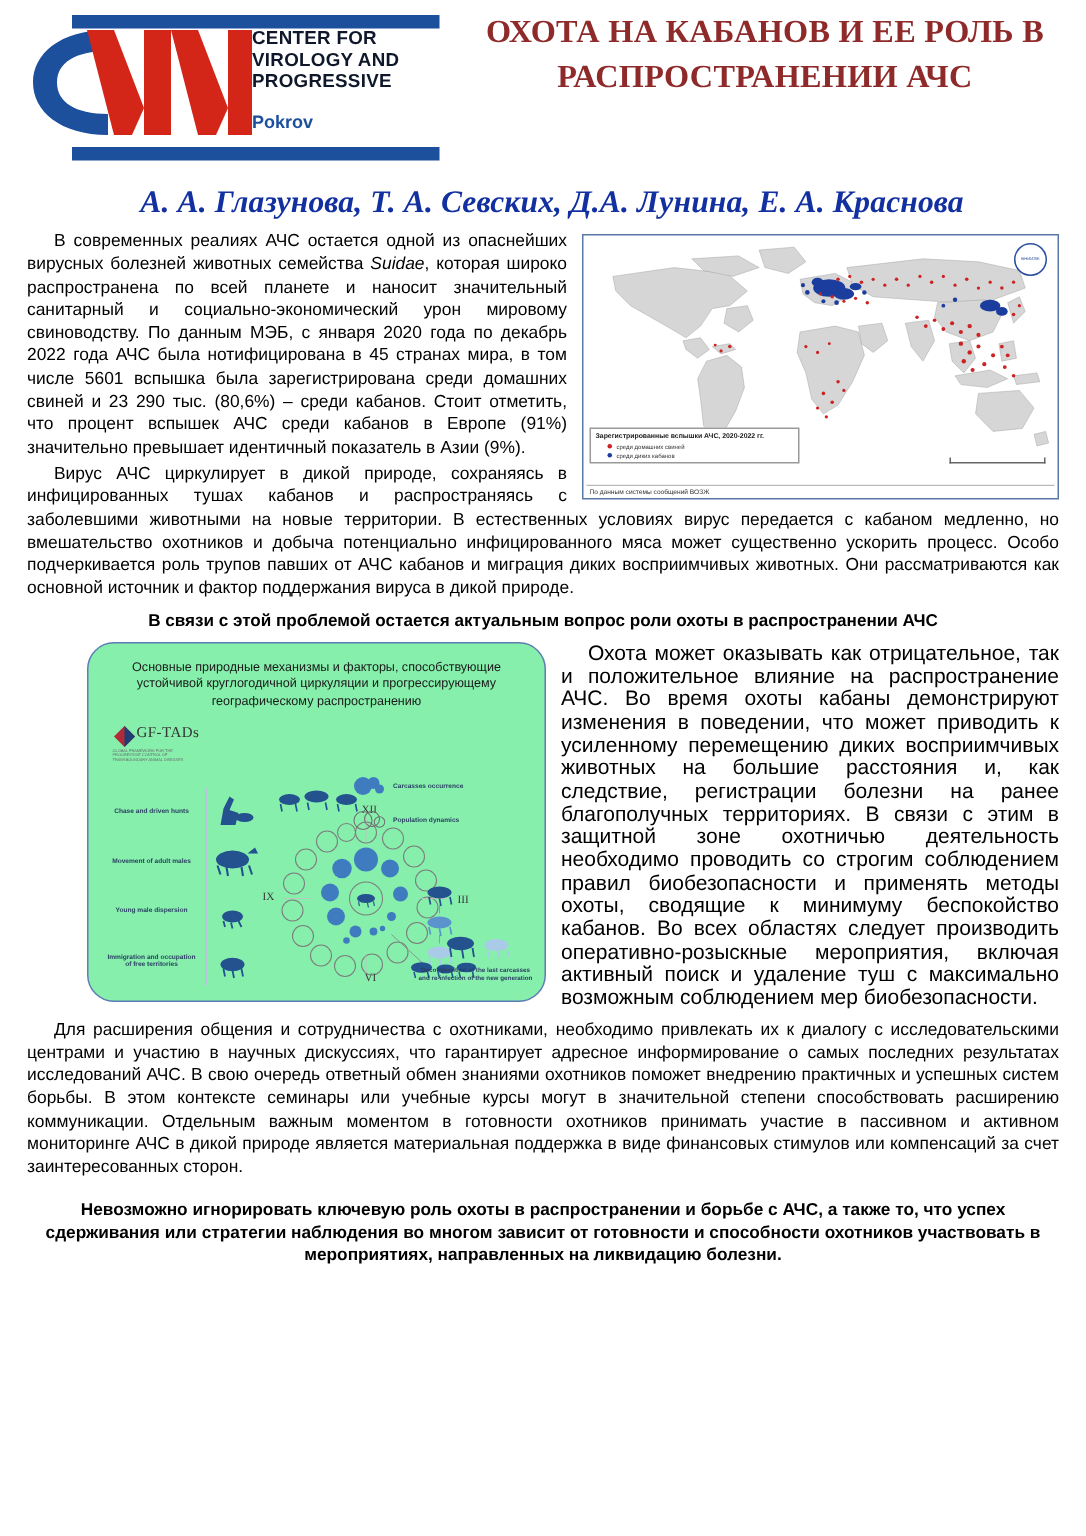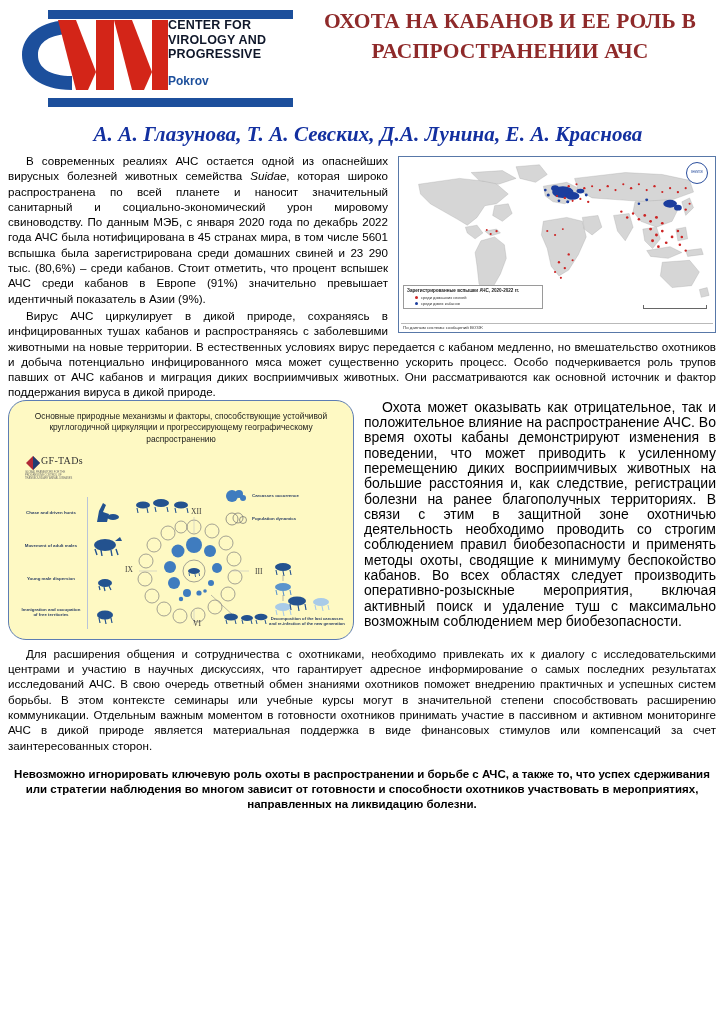--- a/index.html
+++ b/index.html
@@ -92,21 +92,21 @@
     color: #1330a0;
     font-family: "Liberation Serif", serif;
     font-style: italic;
     font-weight: bold;
     font-size: 21px;
     letter-spacing: 0.1px;
   }
 
   
   .content {
-    padding: 0 8px;
+    padding: 0 18px;
     box-sizing: border-box;
   }
   p.body {
     margin: 0 0 0 0;
     text-align: justify;
     font-size: 11.6px;
     line-height: 15.3px;
     text-indent: 18px;
   }
   p.body + p.body { margin-top: 2px; }
@@ -214,26 +214,27 @@
     display: flex;
     gap: 10px;
     align-items: flex-start;
   }
   .diagram-col { flex: 0 0 346px; }
   .mid-text-col { flex: 1; }
 
   .diagram-box {
     border: 1.6px solid #5d7db3;
     border-radius: 18px;
-    background: #fef9c3;
+    background: #86efac;
     padding: 8px 6px 6px 6px;
     box-sizing: border-box;
     height: 240px;
     position: relative;
     overflow: hidden;
+    margin-left: 40px;
   }
   .diagram-title {
     text-align: center;
     font-size: 8.4px;
     line-height: 11.6px;
     color: #1a1a1a;
     padding: 2px 16px 0 16px;
   }
   .gftads {
     position: absolute;
@@ -493,20 +494,21 @@
         </div>
       </div>
       <div class="map-source">По данным системы сообщений ВОЗЖ</div>
     </div>
 
     <p class="body"><span>В современных реалиях АЧС остается одной из опаснейших вирусных болезней животных семейства </span><span class="ital">Suidae</span><span>, которая широко распространена по всей планете и наносит значительный санитарный и социально-экономический урон мировому свиноводству. По данным МЭБ, с января 2020 года по декабрь 2022 года АЧС была нотифицирована в 45 странах мира, в том числе 5601 вспышка была зарегистрирована среди домашних свиней и 23 290 тыс. (80,6%) – среди кабанов. Стоит отметить, что процент вспышек АЧС среди кабанов в Европе (91%) значительно превышает идентичный показатель в Азии (9%).</span></p>
 
     <p class="body">Вирус АЧС циркулирует в дикой природе, сохраняясь в инфицированных тушах кабанов и распространяясь с заболевшими животными на новые территории. В естественных условиях вирус передается с кабаном медленно, но вмешательство охотников и добыча потенциально инфицированного мяса может существенно ускорить процесс. Особо подчеркивается роль трупов павших от АЧС кабанов и миграция диких восприимчивых животных. Они рассматриваются как основной источник и фактор поддержания вируса в дикой природе.</p>
   </div>
 
+  <div class="bold-center">В связи с этой проблемой остается актуальным вопрос роли охоты в распространении АЧС</div>
 
   <div class="mid">
 
     <div class="diagram-col">
       <div class="diagram-box">
 
         <div class="diagram-title">Основные природные механизмы и факторы, способствующие устойчивой круглогодичной циркуляции и прогрессирующему географическому распространению</div>
 
         <div class="gftads">
           <div style="display:flex;align-items:flex-start;">

